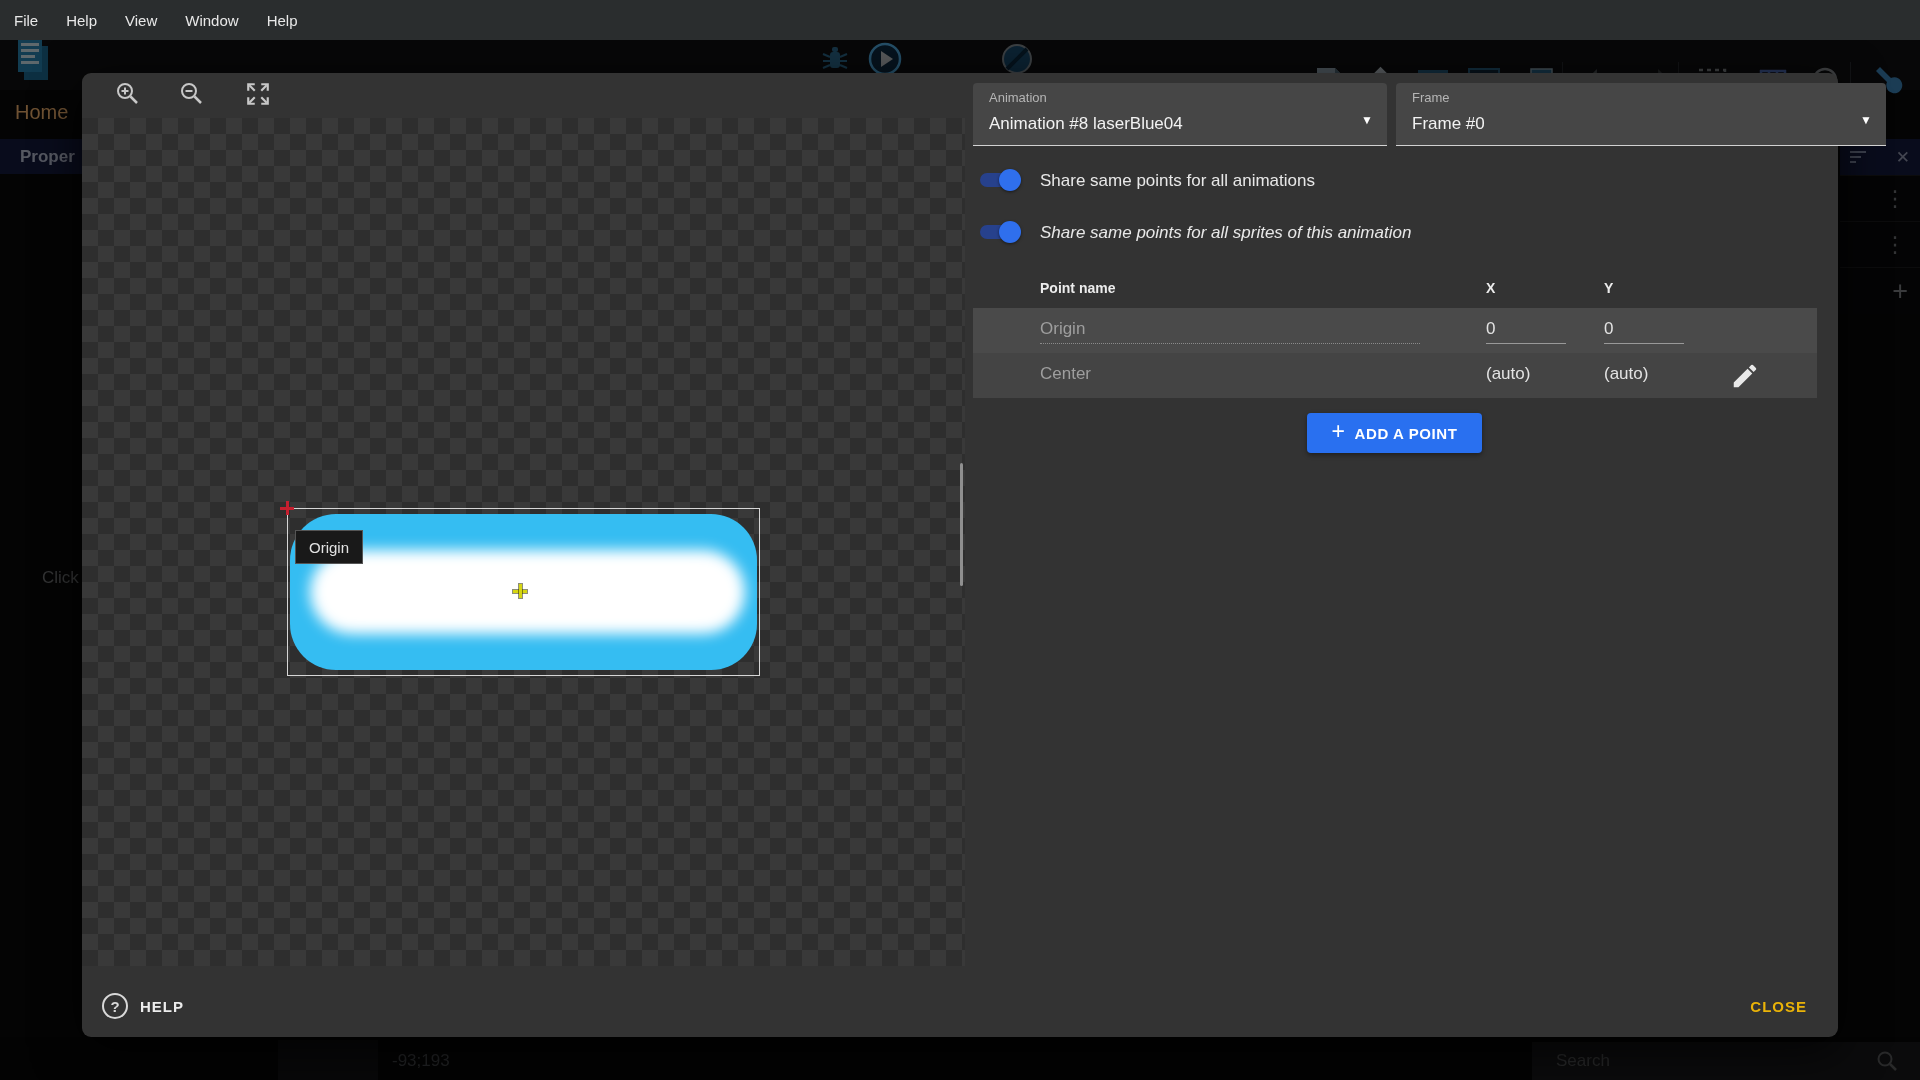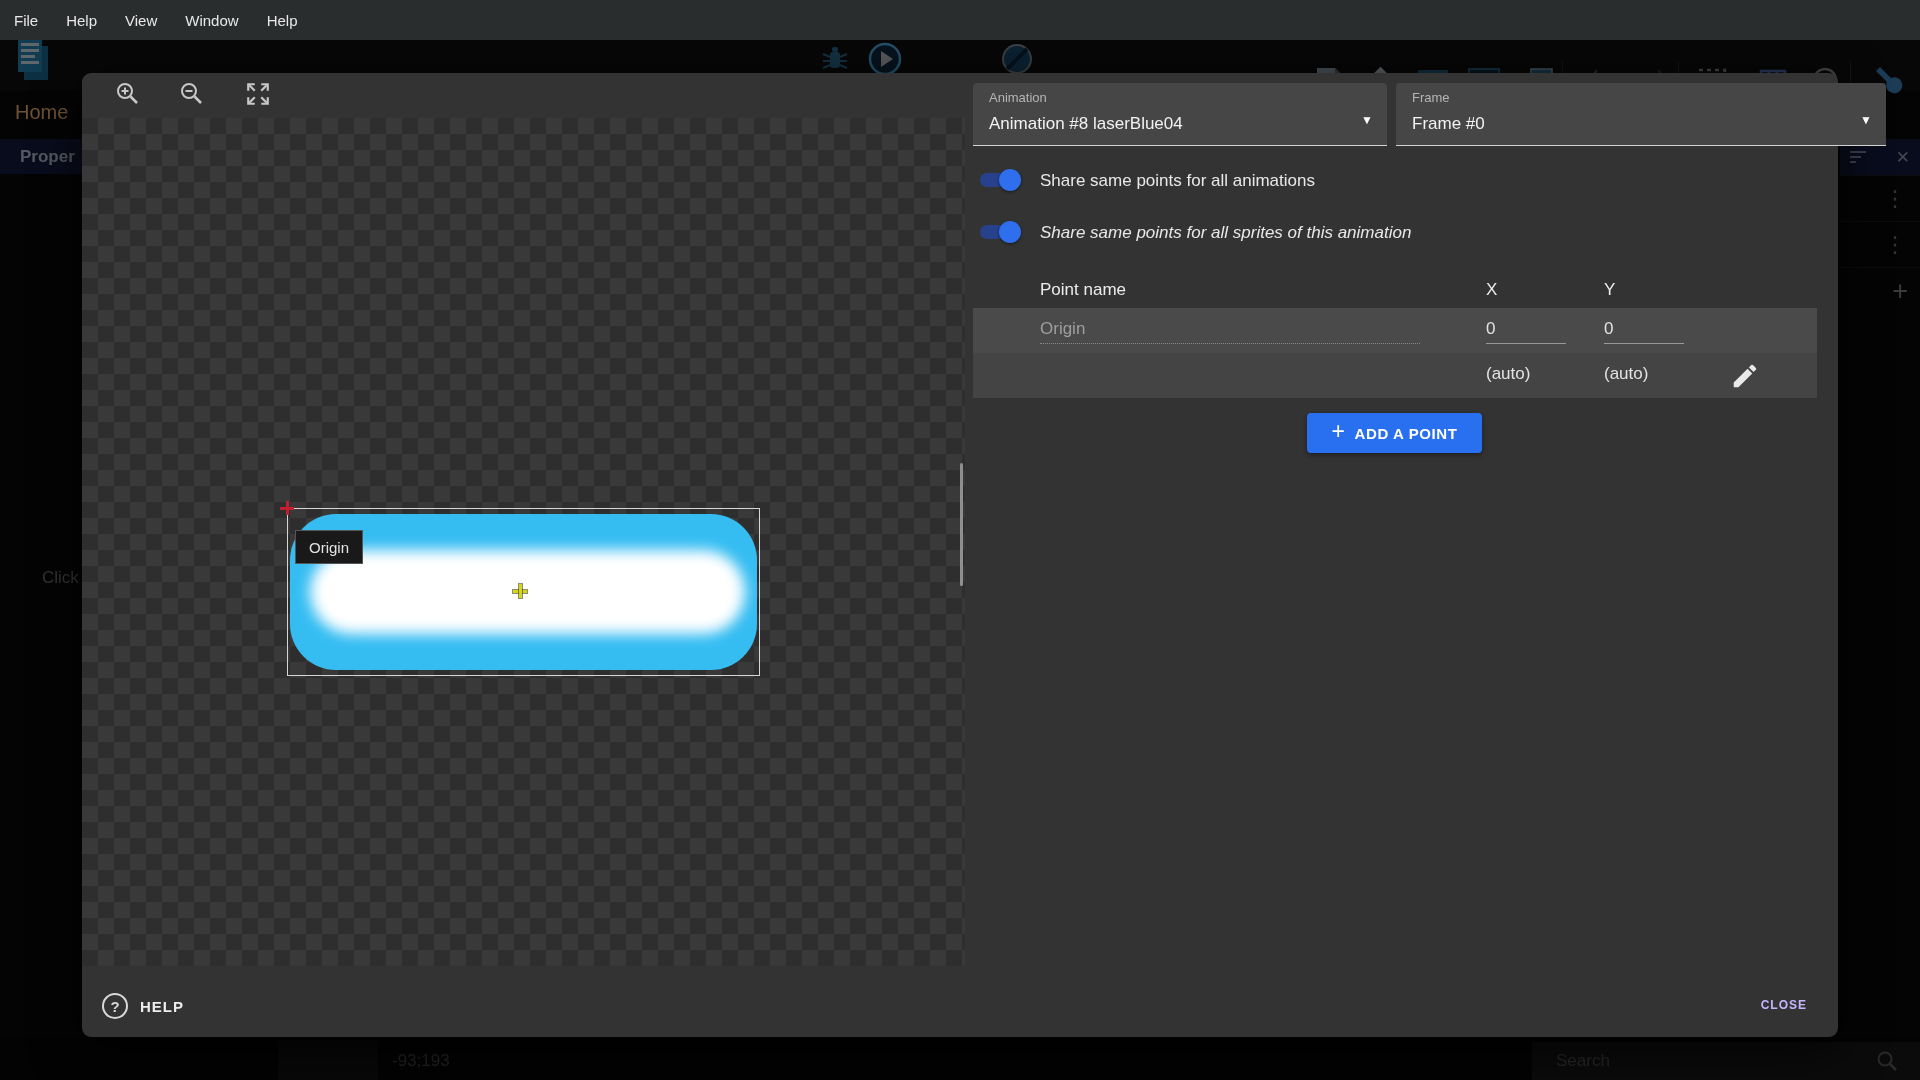--- a/index.html
+++ b/index.html
@@ -73,21 +73,21 @@
   .select-box .lbl { position:absolute; left:16px; top:7px; font-size:13px; color:#b5b5b5; }
   .select-box .val { position:absolute; left:16px; top:31px; font-size:17px; color:#f2f2f2; white-space:nowrap; }
   .select-box .arrow { position:absolute; right:14px; top:30px; font-size:12px; color:#ffffff; }
 
   .toggle-row-label { position:absolute; left:958px; font-size:17px; color:#e8e8e8; }
   .switch { position:absolute; left:898px; width:38px; height:14px; border-radius:7px;
             background:#27418c; cursor:pointer; }
   .switch .thumb { position:absolute; right:-3px; top:-4px; width:22px; height:22px;
                    border-radius:50%; background:#2f6fed; box-shadow:0 1px 3px rgba(0,0,0,.5); }
 
-  .pt-header { position:absolute; font-size:17px; font-weight:normal; color:#ececec; }
+  .pt-header { position:absolute; font-size:14px; font-weight:bold; color:#ececec; }
   .pt-row { position:absolute; left:891px; width:844px; height:45px; }
   .pt-row1 { top:235px; background:#4a4a4a; }
   .pt-row2 { top:280px; background:#444444; }
   .pt-name { position:absolute; left:67px; top:11px; width:380px; font-size:17px; color:#9e9e9e;
              border-bottom:1px dotted #8a8a8a; padding-bottom:4px; }
   .pt-val { position:absolute; top:11px; width:80px; font-size:17px; color:#e3e3e3;
             border-bottom:1px solid #999; padding-bottom:4px; }
   .pt-val.noline, .pt-name.noline { border-bottom:none; }
   .pt-x { left:513px; } .pt-y { left:631px; }
   .pencil-btn { position:absolute; left:757px; top:8px; width:30px; height:30px; cursor:pointer; }
@@ -96,21 +96,21 @@
              border:none; border-radius:4px; color:#ffffff; font-size:15px; font-weight:bold;
              letter-spacing:.6px; cursor:pointer; display:flex; align-items:center; justify-content:center;
              gap:9px; box-shadow:0 2px 5px rgba(0,0,0,.4); font-family:inherit; }
   .add-btn .plus { font-size:23px; font-weight:normal; margin-top:-3px; }
 
   .help-btn { position:absolute; left:20px; top:920px; display:flex; align-items:center; gap:12px; cursor:pointer; }
   .help-circle { width:26px; height:26px; border:2px solid #d8d8d8; border-radius:50%;
                  color:#d8d8d8; font-size:15px; font-weight:bold;
                  display:flex; align-items:center; justify-content:center; }
   .help-text { color:#ececec; font-size:15px; font-weight:bold; letter-spacing:1px; }
-  .close-btn { position:absolute; right:31px; top:925px; color:#c4b5fd; font-size:12px; font-weight:bold;
+  .close-btn { position:absolute; right:31px; top:925px; color:#eab308; font-size:15px; font-weight:bold;
                letter-spacing:1px; cursor:pointer; background:none; border:none; font-family:inherit; }
 </style>
 </head>
 <body>
 
 <div class="app">
   <div class="toolbar-band">
 
     <svg class="tb-icon" style="left:16px; top:10px;" width="34" height="46" viewBox="0 0 34 46">
       <rect x="8" y="10" width="24" height="34" fill="#1f6f96"></rect>
@@ -329,20 +329,21 @@
   <div class="pt-header" style="left:958px; top:207px;">Point name</div>
   <div class="pt-header" style="left:1404px; top:207px;">X</div>
   <div class="pt-header" style="left:1522px; top:207px;">Y</div>
 
   <div class="pt-row pt-row1">
     <div class="pt-name">Origin</div>
     <div class="pt-val pt-x">0</div>
     <div class="pt-val pt-y">0</div>
   </div>
   <div class="pt-row pt-row2">
+    <div class="pt-name noline">Center</div>
     <div class="pt-val pt-x noline">(auto)</div>
     <div class="pt-val pt-y noline">(auto)</div>
     <svg class="pencil-btn" viewBox="0 0 24 24">
       <path fill="#e9e9e9" d="M3 17.25V21h3.75L17.81 9.94l-3.75-3.75L3 17.25zM20.71 7.04a1 1 0 0 0 0-1.41l-2.34-2.34a1 1 0 0 0-1.41 0l-1.83 1.83 3.75 3.75 1.83-1.83z"></path>
     </svg>
   </div>
 
   <button class="add-btn">
     <span class="plus">+</span>
     <span>ADD A POINT</span>

